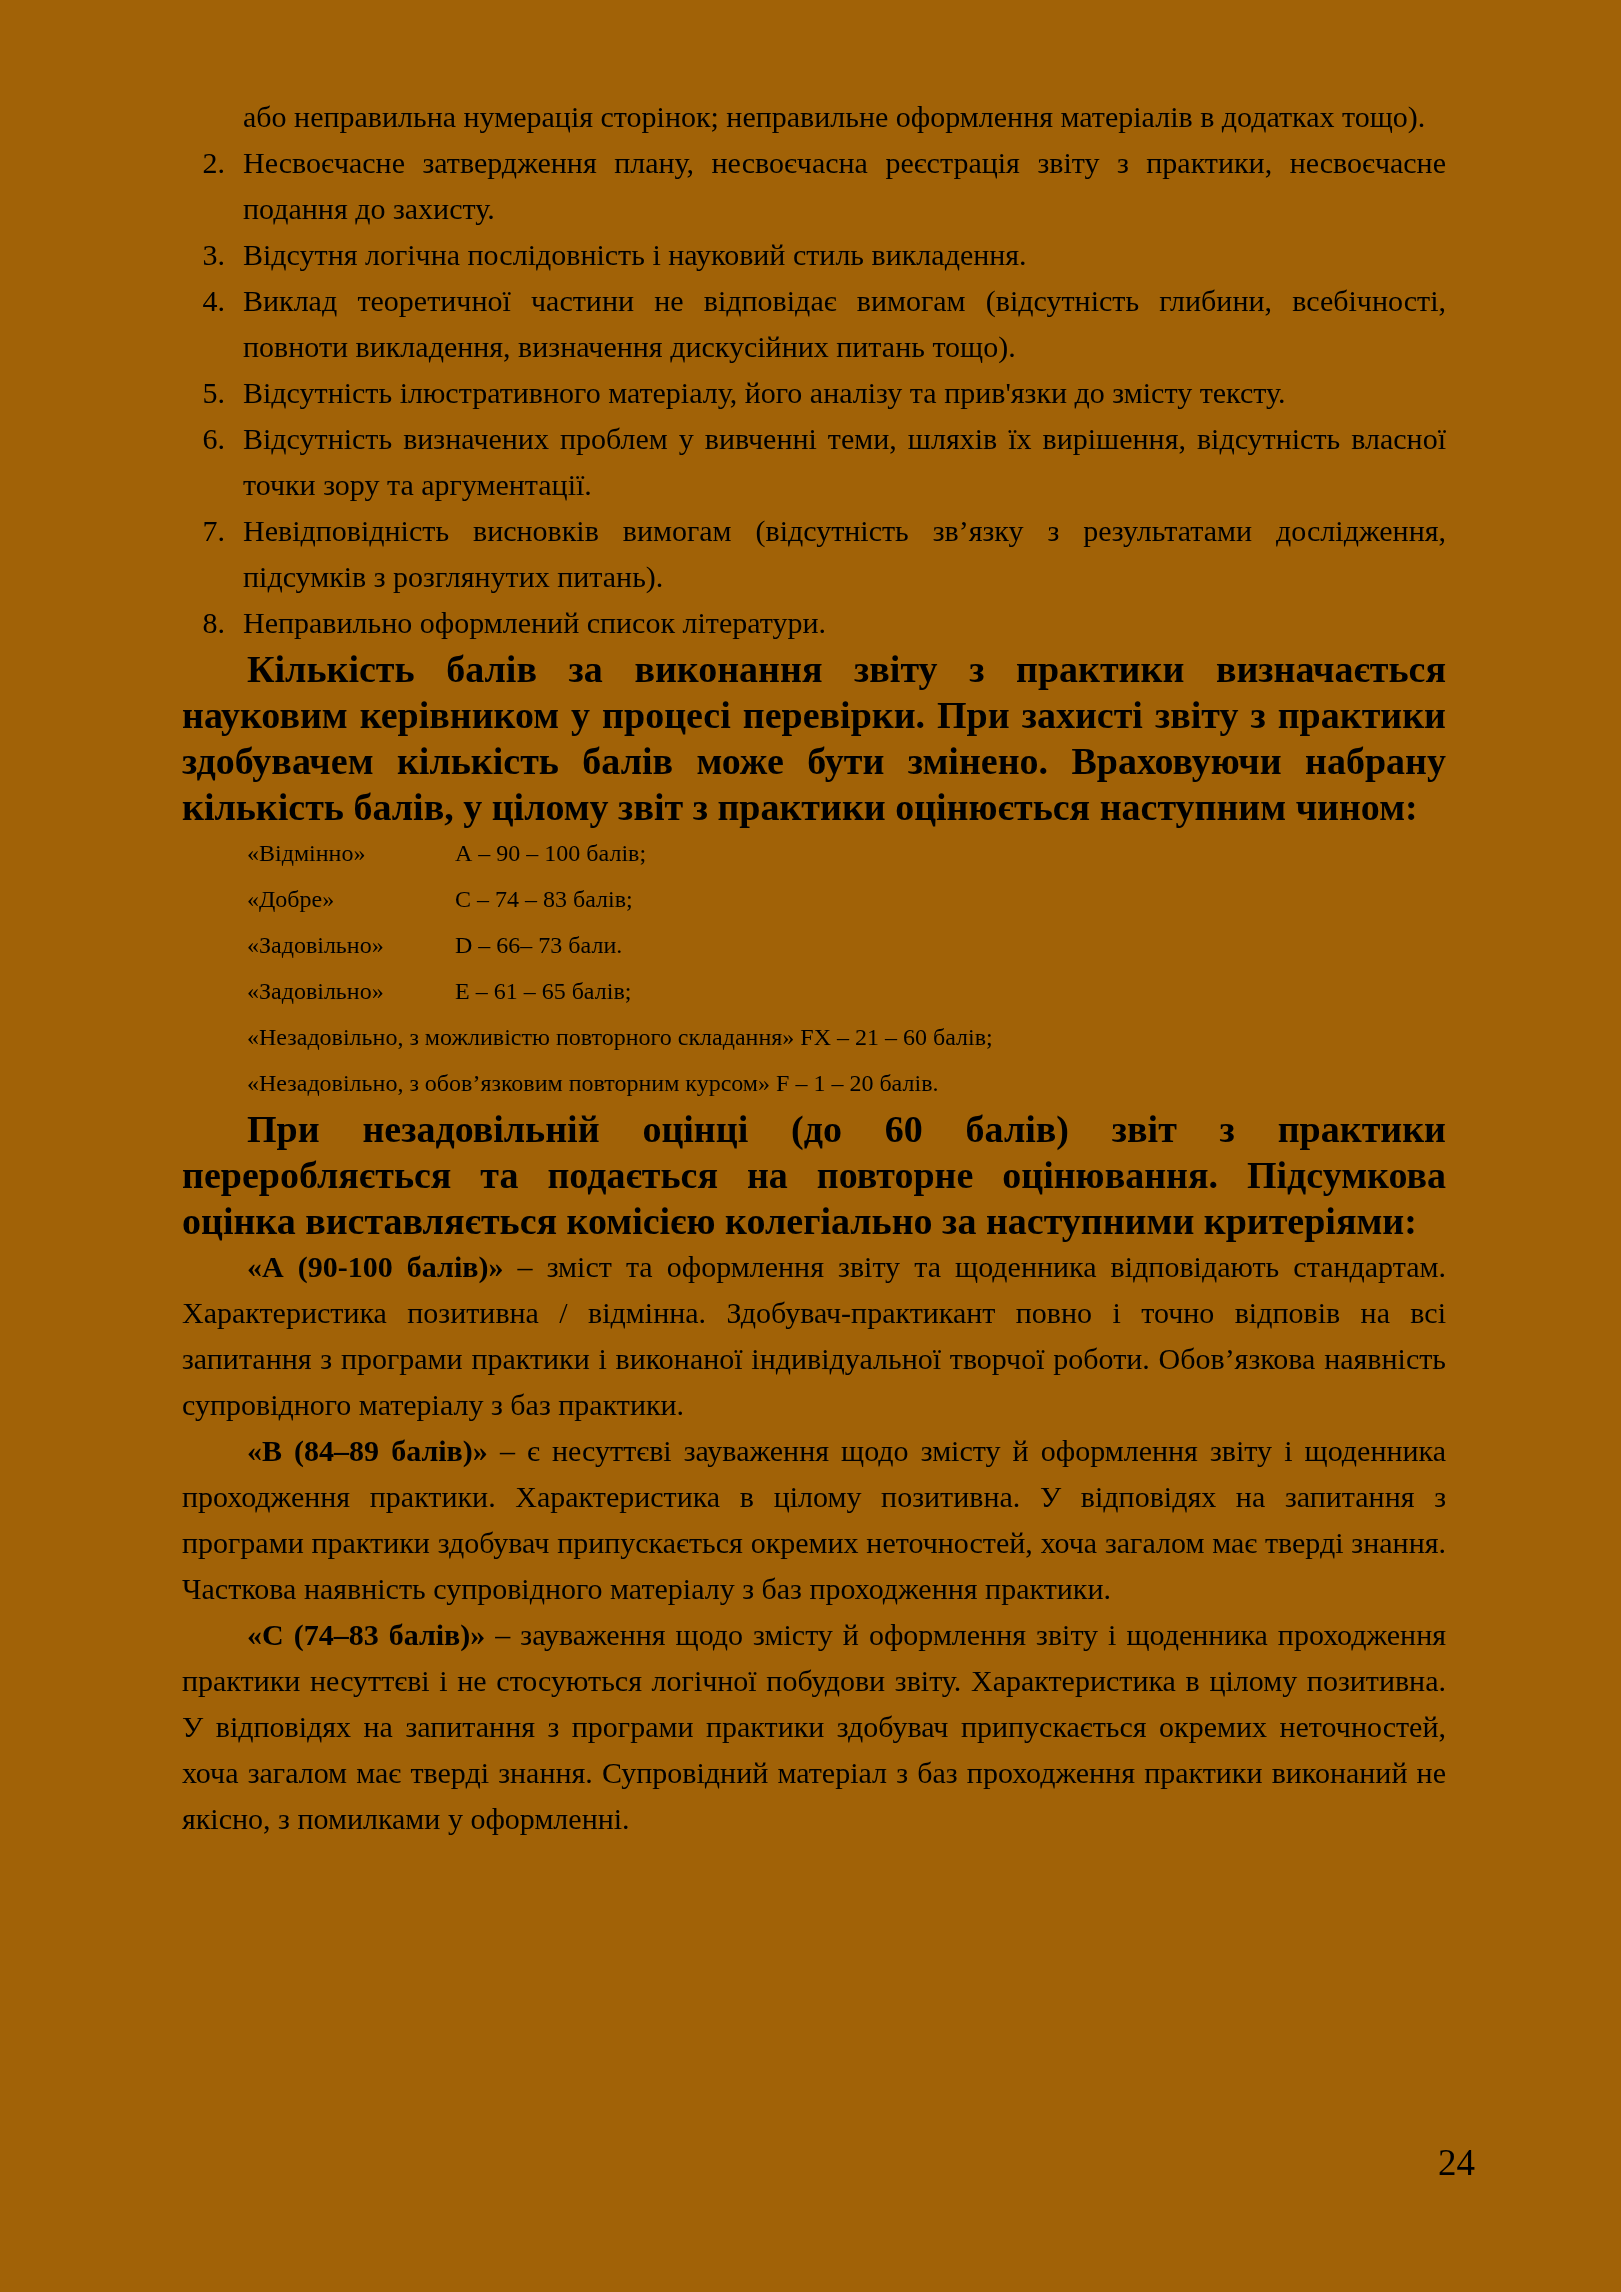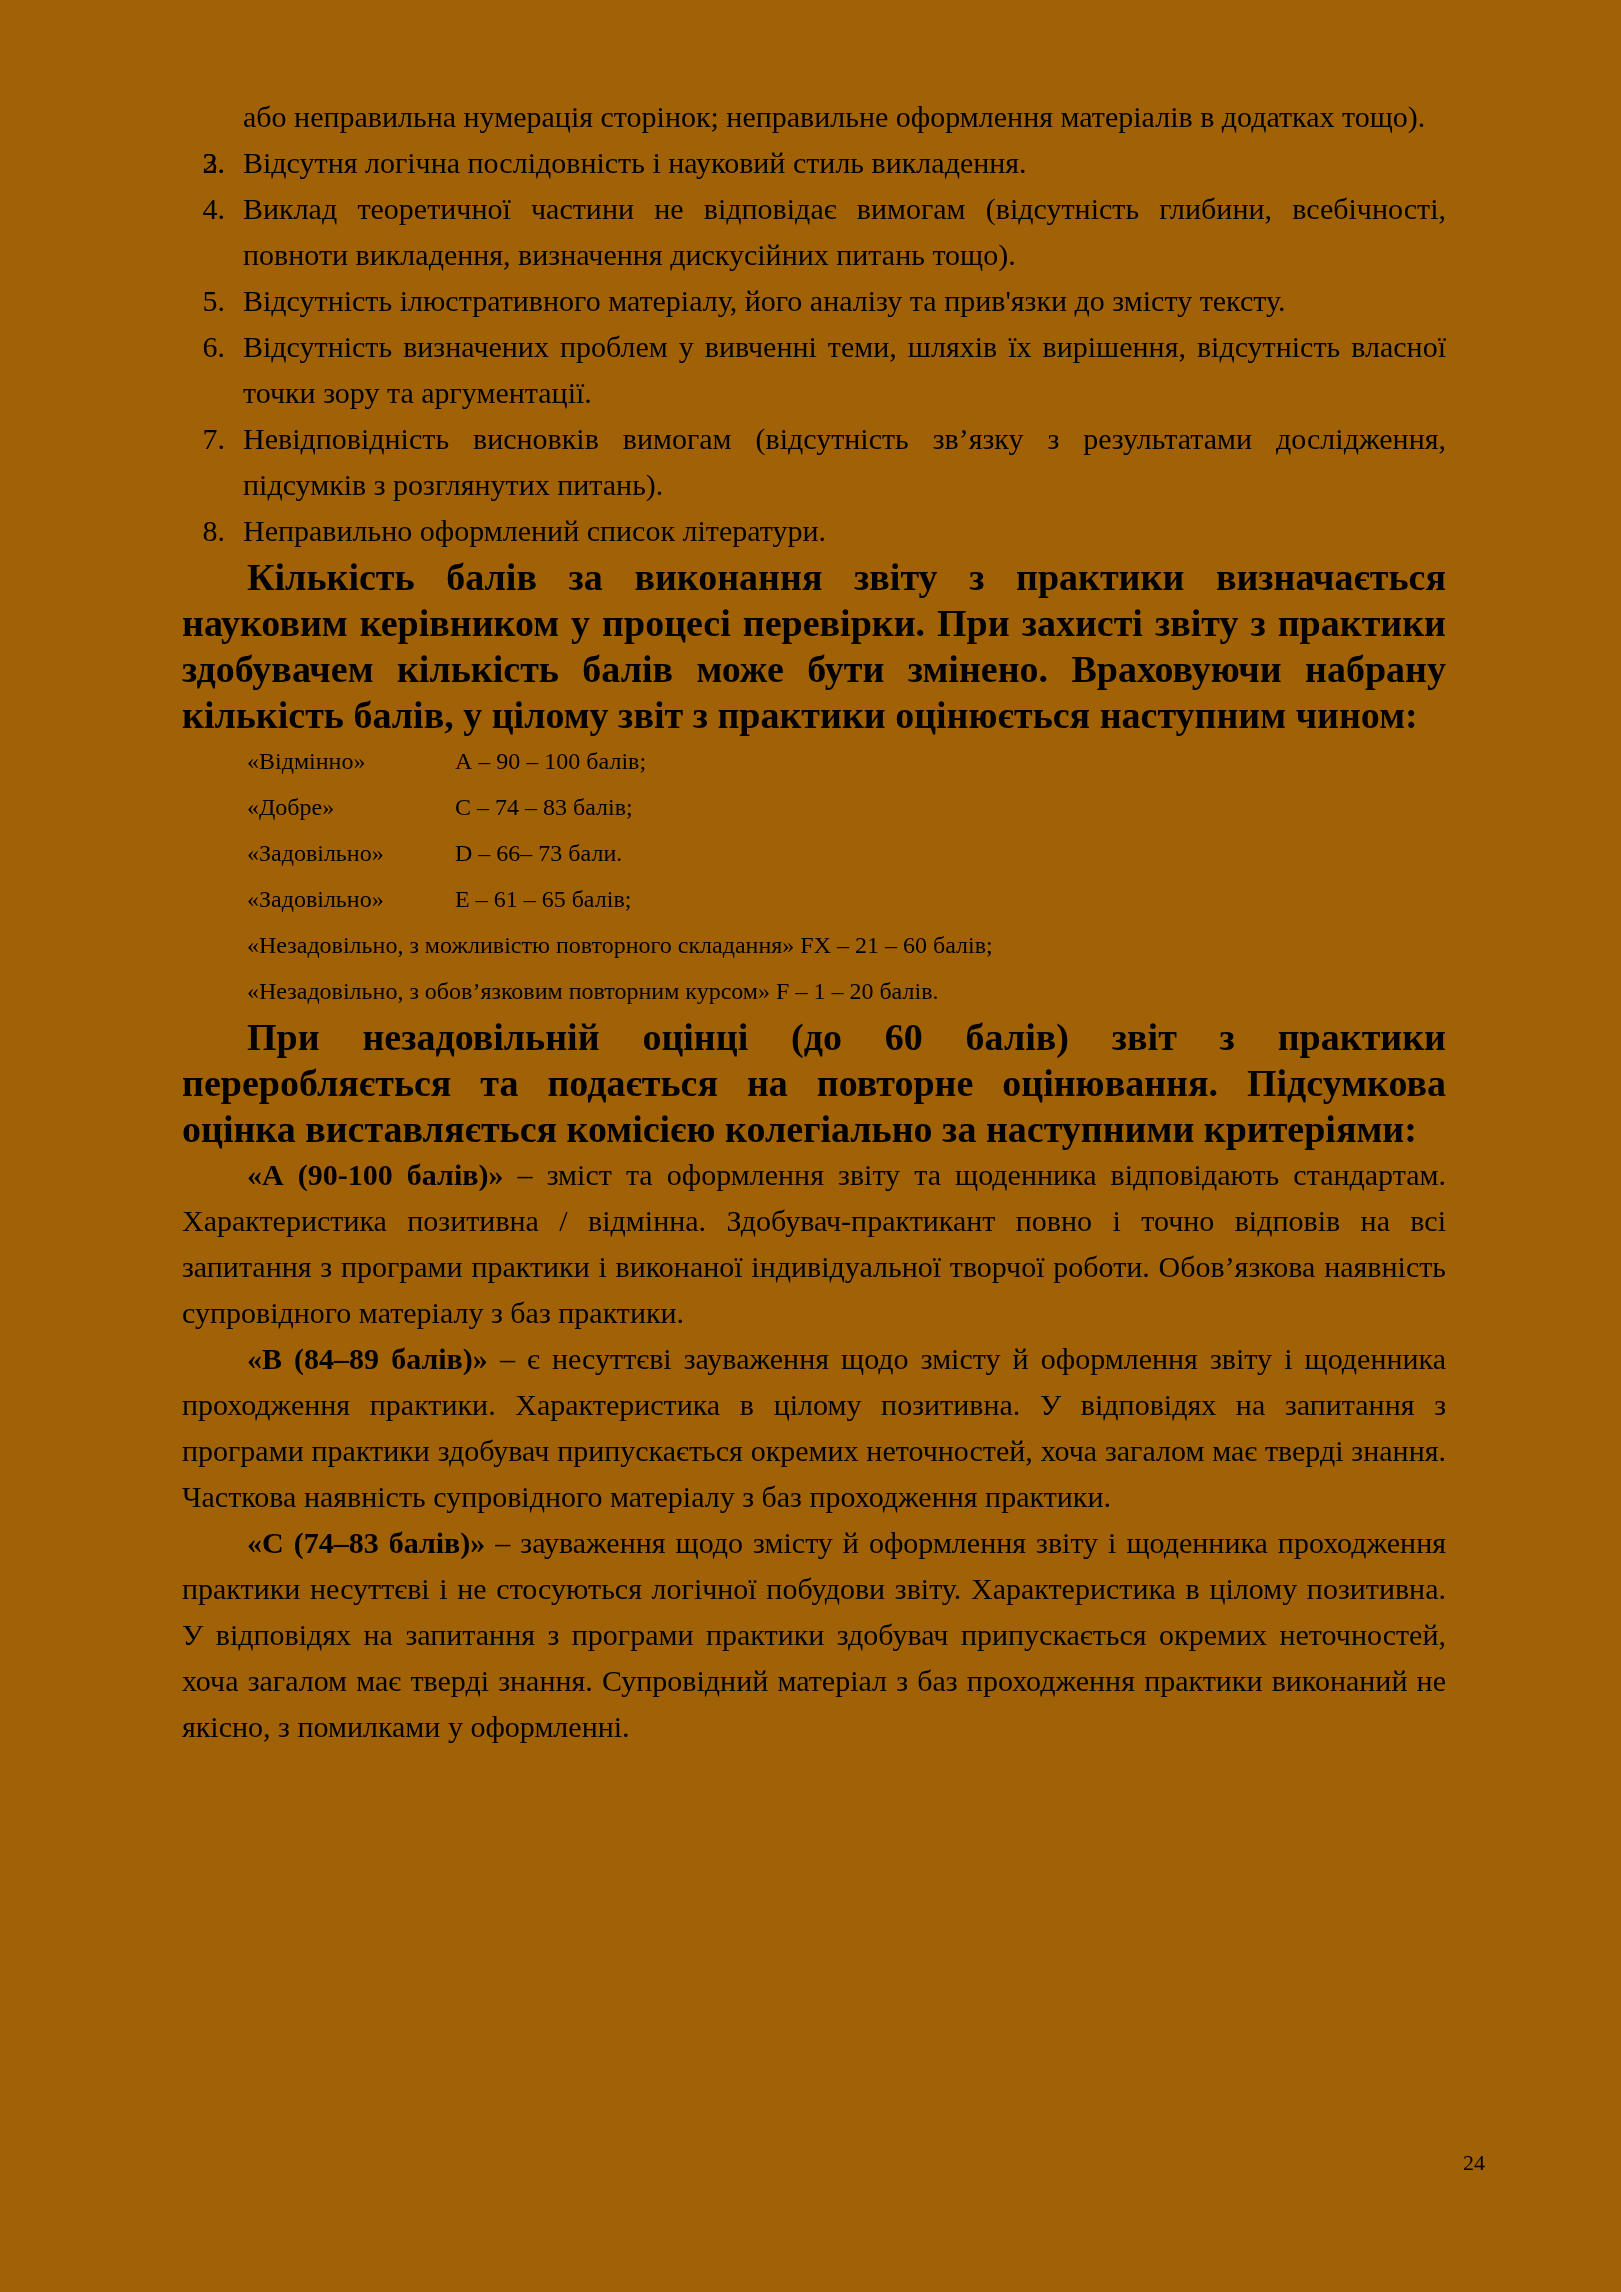--- a/index.html
+++ b/index.html
@@ -93,39 +93,40 @@
     margin: 0;
     text-indent: 65px;
   }
   p.criteria b {
     font-weight: bold;
   }
 
   
   .page-number {
     position: absolute;
-    right: 136px;
+    right: 146px;
     top: 2145px;
-    font-size: 22px;
+    font-size: 37px;
     line-height: 35px;
     font-family: "Liberation Serif", "DejaVu Serif", serif;
   }
 </style>
 </head>
 <body>
 
 <div class="page">
   <div class="content">
 
     <ul class="num-list">
       <li class="lead-in">
         <span>або неправильна нумерація сторінок; неправильне оформлення матеріалів в додатках тощо).</span>
       </li>
       <li>
         <span class="marker">2.</span>
+        <span>Несвоєчасне затвердження плану, несвоєчасна реєстрація звіту з практики, несвоєчасне подання до захисту.</span>
       </li>
       <li>
         <span class="marker">3.</span>
         <span>Відсутня логічна послідовність і науковий стиль викладення.</span>
       </li>
       <li>
         <span class="marker">4.</span>
         <span>Виклад теоретичної частини не відповідає вимогам (відсутність глибини, всебічності, повноти викладення, визначення дискусійних питань тощо).</span>
       </li>
       <li>

